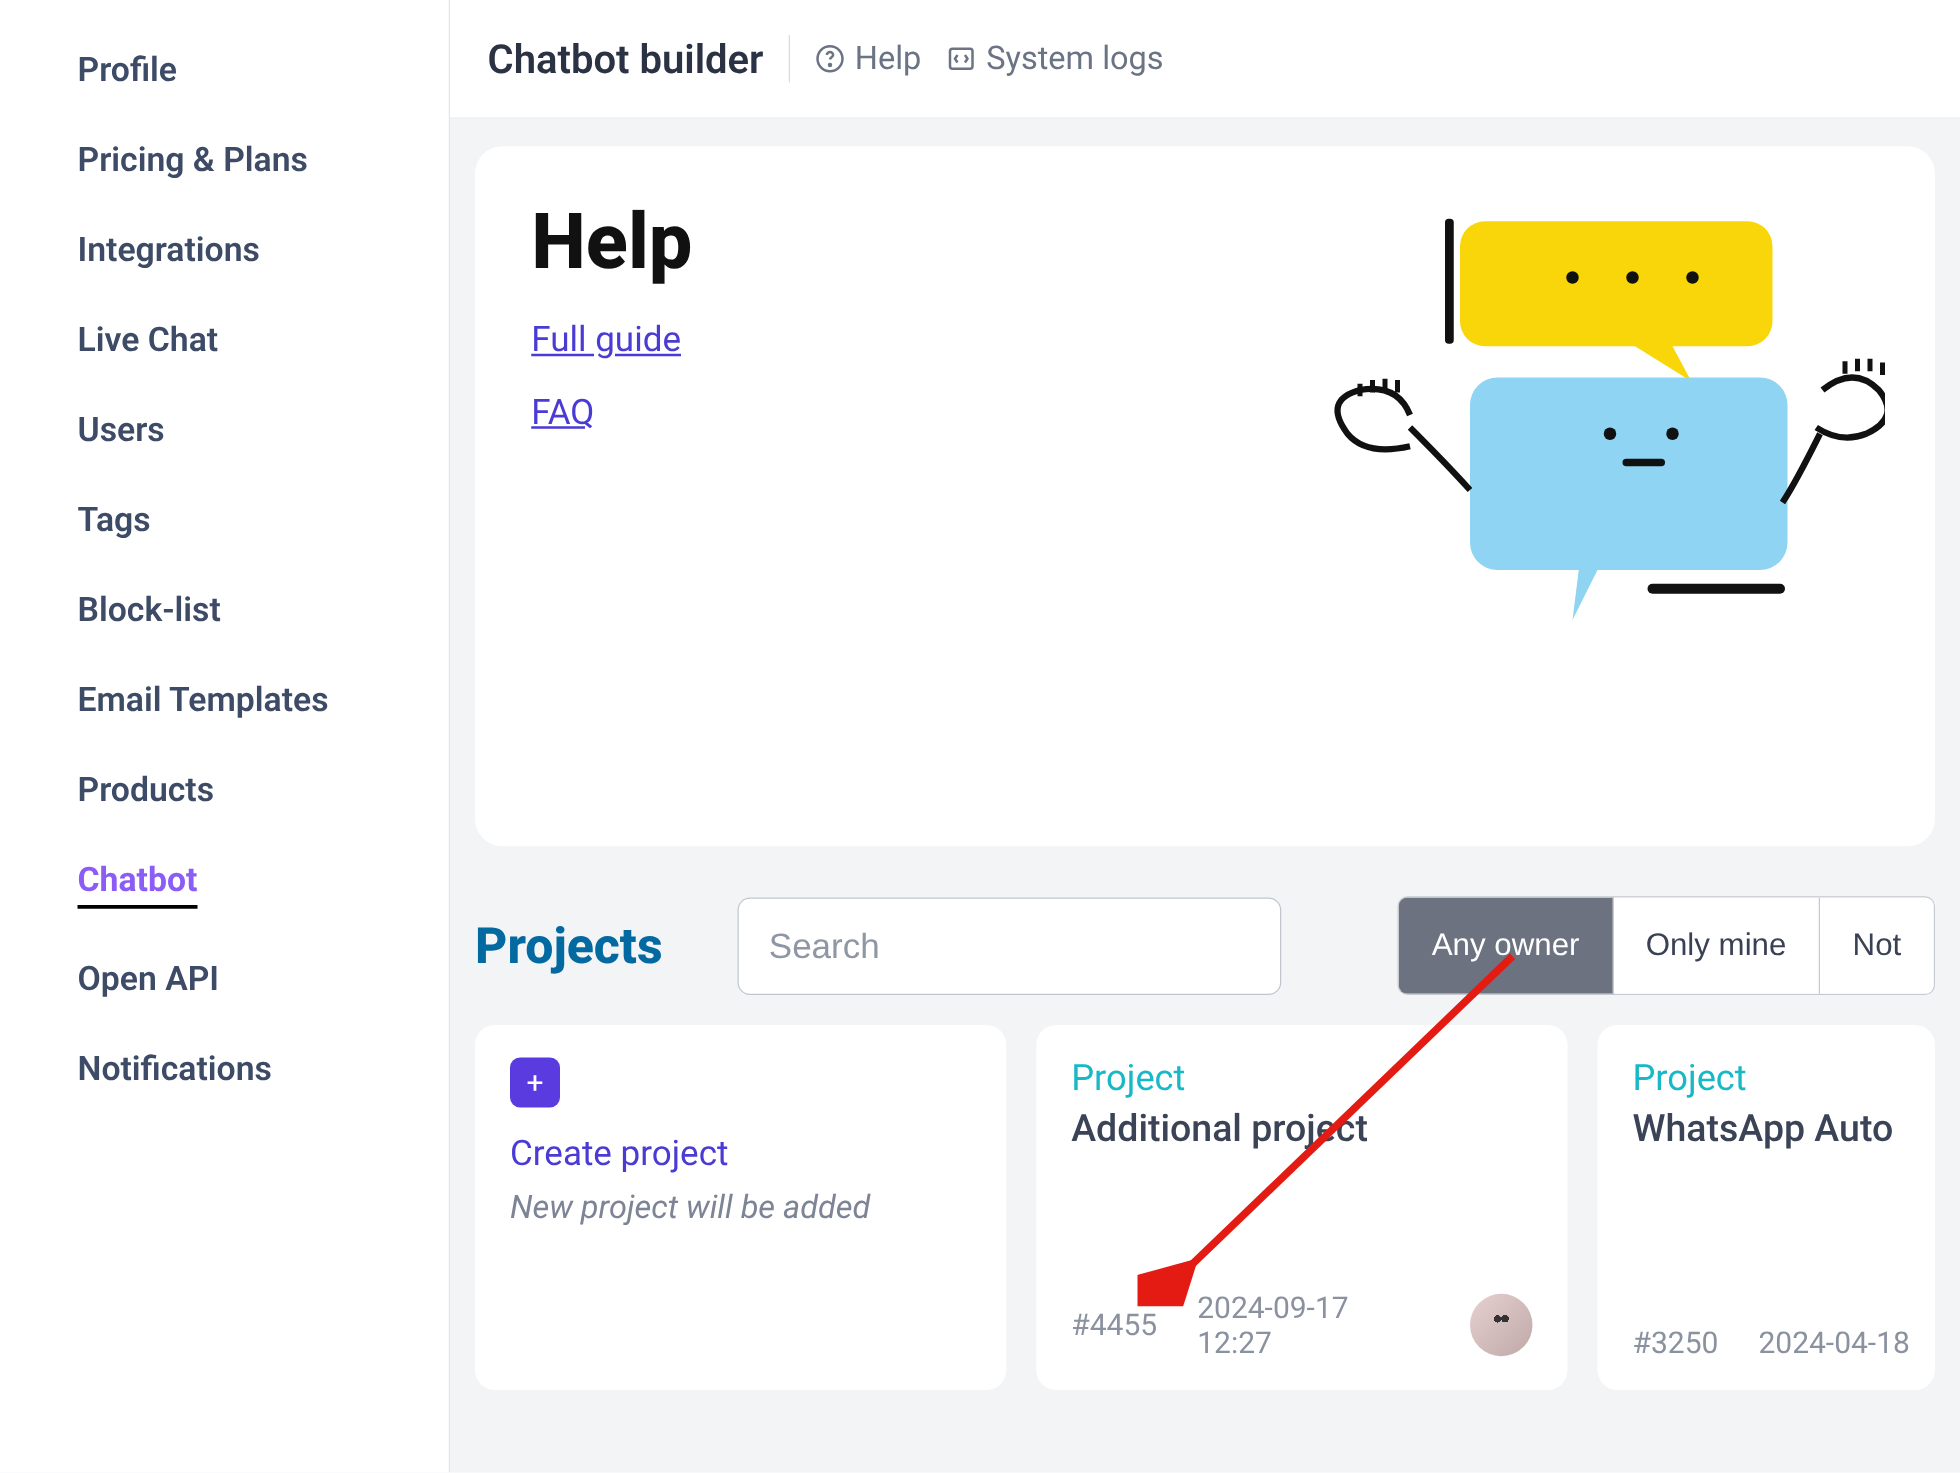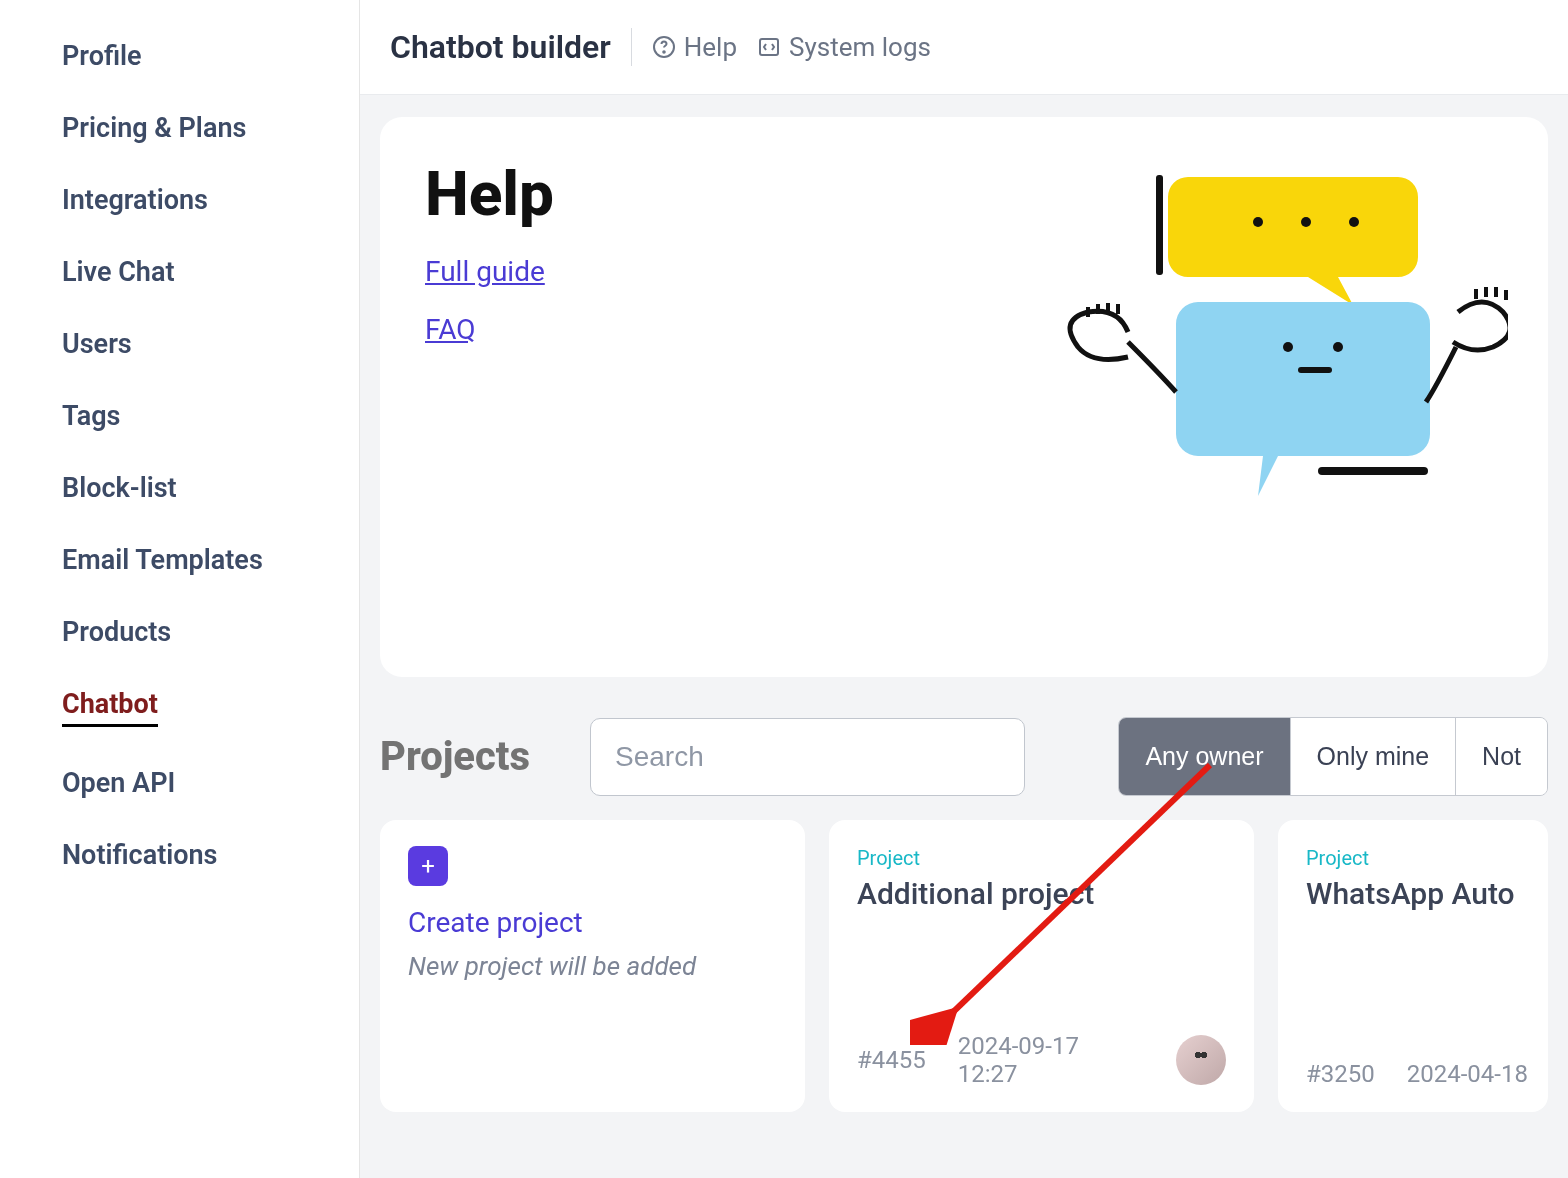--- a/index.html
+++ b/index.html
@@ -18,21 +18,21 @@
       background: #fff;
     }
     .sidebar-item {
       padding: 20px 50px;
       font-size: 27px;
       font-weight: 600;
       color: #3d4b66;
       cursor: pointer;
     }
     .sidebar-item.active {
-      color: #7f1d1d;
+      color: #8b5cf6;
       font-weight: 700;
     }
     .sidebar-item.active span {
       border-bottom: 3px solid #000;
       padding-bottom: 4px;
       display: inline-block;
     }
     .main {
       flex: 1;
       display: flex;
@@ -106,21 +106,21 @@
     .projects-header {
       display: flex;
       align-items: center;
       gap: 30px;
       margin-top: 40px;
       margin-bottom: 24px;
     }
     .projects-title {
       font-size: 40px;
       font-weight: 800;
-      color: #737373;
+      color: #0369a1;
       margin-right: 30px;
     }
     .search-input {
       width: 435px;
       height: 78px;
       border: 1px solid #c1c6ce;
       border-radius: 10px;
       font-size: 28px;
       padding: 0 24px;
       color: #a21caf;
@@ -177,21 +177,21 @@
       font-size: 28px;
       color: #4a3bd4;
       margin-bottom: 12px;
     }
     .create-sub {
       font-size: 26px;
       color: #7c8495;
       font-style: italic;
     }
     .proj-label {
-      font-size: 20px;
+      font-size: 29px;
       color: #18b8c7;
       margin-bottom: 6px;
     }
     .proj-name {
       font-size: 30px;
       color: #3b4356;
       font-weight: 500;
     }
     .proj-footer {
       position: absolute;

